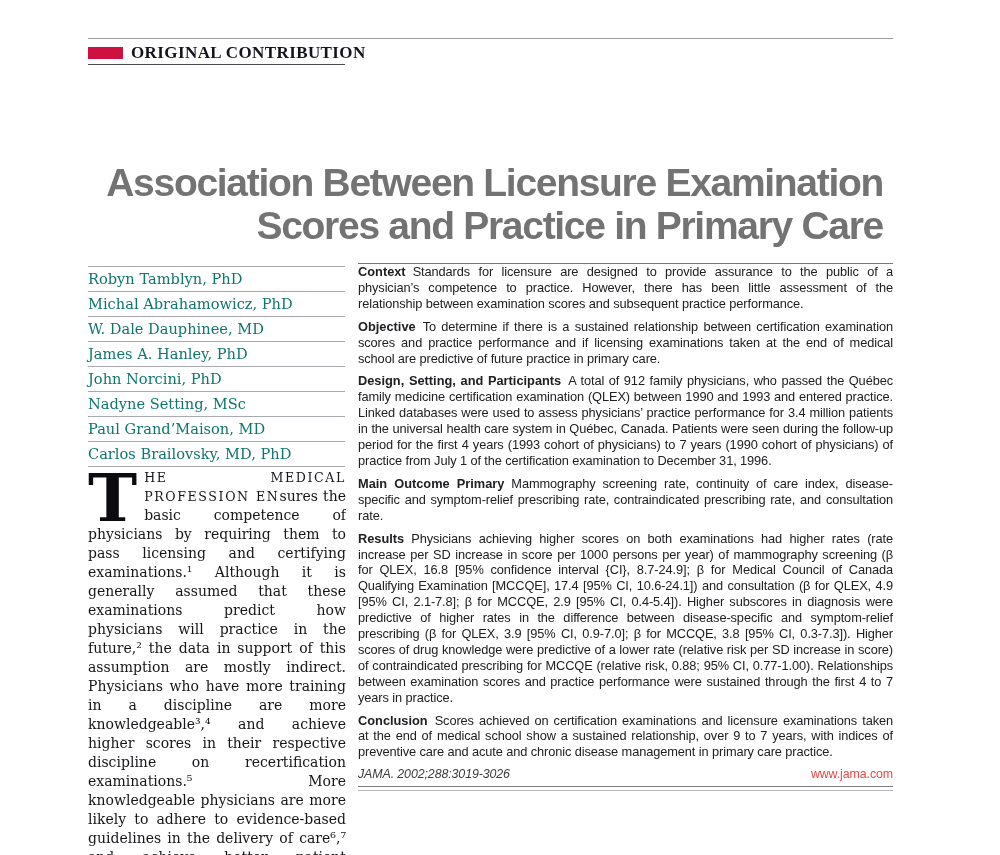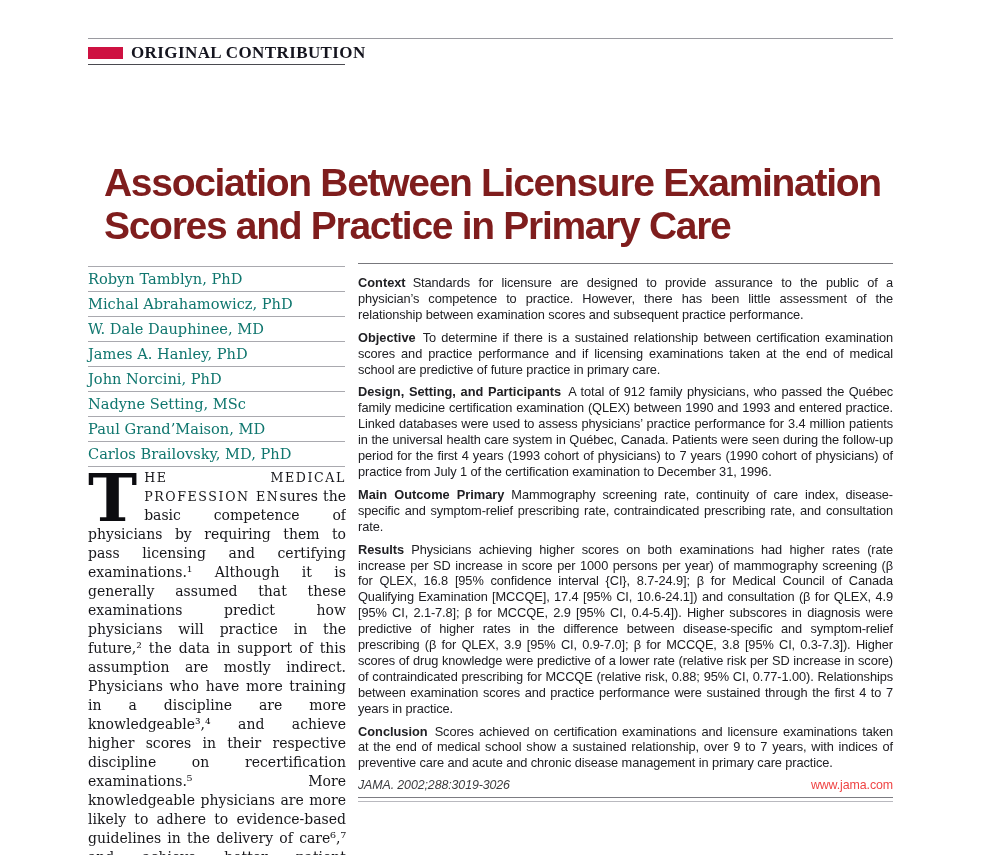--- a/index.html
+++ b/index.html
@@ -19,43 +19,43 @@
   .kicker-bar { width:35px; height:12px; background:#CE1141; }
   .kicker-text {
     font-family:"Liberation Serif", serif; font-weight:bold;
     font-size:17px; letter-spacing:0.4px; color:#14141e; white-space:nowrap;
   }
   .kicker-underline {
     position:absolute; left:88px; top:64px; width:257px;
     border-top:1.5px solid #4a4a50;
   }
   .title {
-    position:absolute; left:104px; top:162px; width:805px;
+    position:absolute; left:78px; top:162px; width:805px;
     font-family:"Liberation Sans", sans-serif; font-weight:bold;
-    font-size:39px; line-height:1.1; letter-spacing:-1.3px; color:#7f1d1d;
+    font-size:39px; line-height:1.1; letter-spacing:-1.3px; color:#737373;text-align:right;
   }
   .authors {
     position:absolute; left:88px; top:266px; width:257px;
     font-family:"DejaVu Serif", serif; font-size:14.6px; color:#0f766e;
   }
   .author-row { border-bottom:1px solid #a9a9af; padding:3px 0 4px; }
   .author-row:first-child { border-top:1px solid #a9a9af; }
   .lede {
     position:absolute; left:88px; top:468px; width:258px; height:387px;
     font-family:"DejaVu Serif", serif; font-size:14px; line-height:19px;
     text-align:justify; color:#16161a; overflow:hidden;
   }
   .dropcap {
     float:left; font-weight:bold; font-size:66px; line-height:54px;
     margin:3px 7px 0 0; color:#0c0c10;
   }
   .lead-caps { font-size:12.6px; letter-spacing:1.6px; }
   .abstract {
     position:absolute; left:358px; top:263px; width:535px;
-    border-top:1px solid #77777c; padding-top:11px;
+    border-top:1px solid #77777c; 
     font-family:"Liberation Sans", sans-serif; font-size:12.8px;
     line-height:15.9px; letter-spacing:-0.1px; text-align:justify; color:#202024;
   }
   .abs-p { margin:0 0 7px 0; }
   .abs-label { font-weight:bold; margin-right:7px; letter-spacing:0; }
   .cite-row {
     display:flex; justify-content:space-between; align-items:baseline;
     font-size:12.4px; color:#3a3a3e;
   }
   .cite { font-style:italic; }

